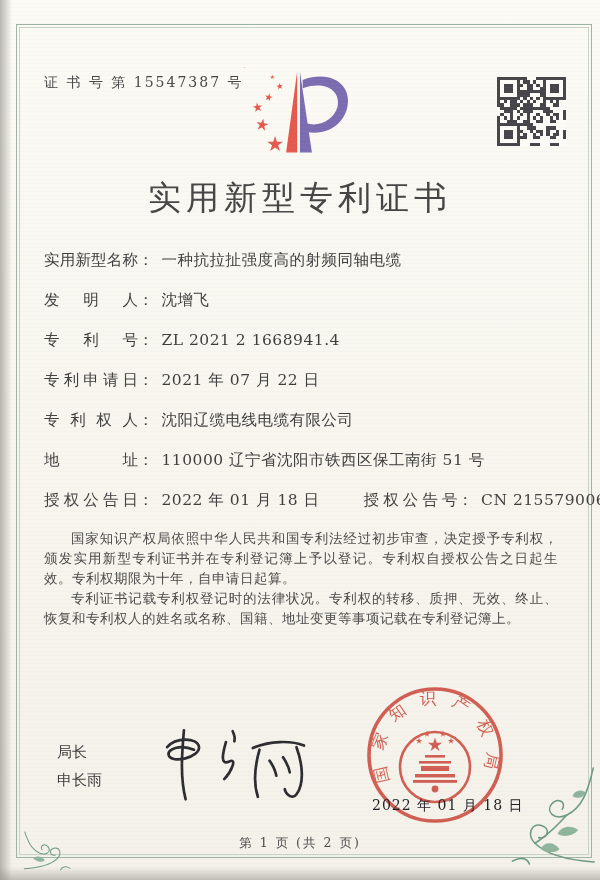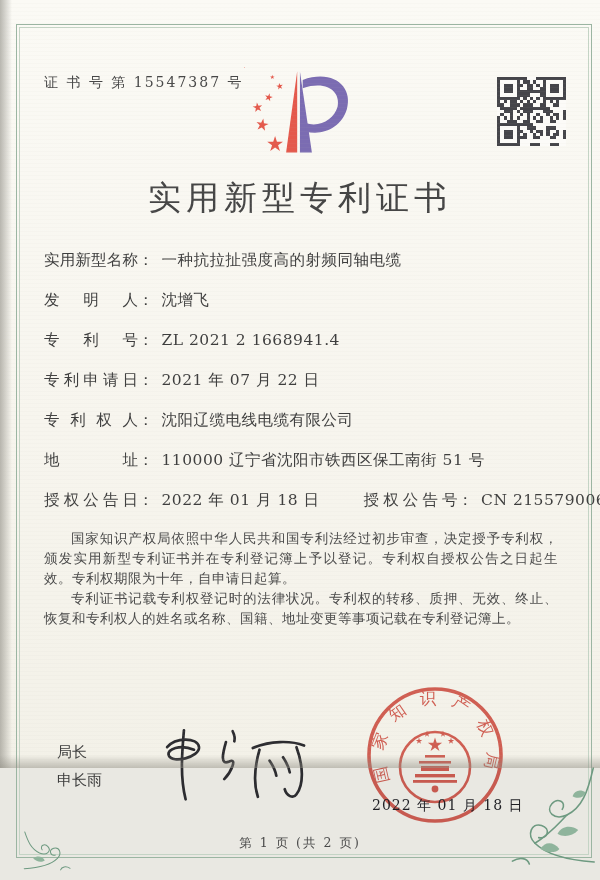--- a/index.html
+++ b/index.html
@@ -1,18 +1,18 @@
 <!DOCTYPE html>
 <html><head>
 <meta charset="utf-8">
 <style>
   html,body{margin:0;padding:0;}
   body{width:600px;height:880px;overflow:hidden;background:#e9e8e2;
        font-family:"DejaVu Serif", serif;}
-  .page{position:relative;width:600px;height:768px;
+  .page{position:relative;width:600px;height:880px;
         background:linear-gradient(180deg,#fbfaf5 0%,#f7f5ee 55%,#f3f1e8 100%);
         color:#3c3c3c;}
   .page::after{content:"";position:absolute;inset:0;pointer-events:none;
         background:repeating-linear-gradient(0deg,rgba(190,188,176,.05) 0 1px,transparent 1px 4px);}
   .edge-left{position:absolute;left:0;top:0;bottom:0;width:12px;
         background:linear-gradient(90deg,rgba(130,128,120,.55),rgba(130,128,120,0));}
   .edge-bottom{position:absolute;left:0;right:0;bottom:0;height:13px;
         background:linear-gradient(0deg,rgba(140,138,128,.5),rgba(140,138,128,0));}
   .frame{position:absolute;left:16px;top:24px;width:574px;height:832px;
         border:1.5px solid #9bb5a2;}

